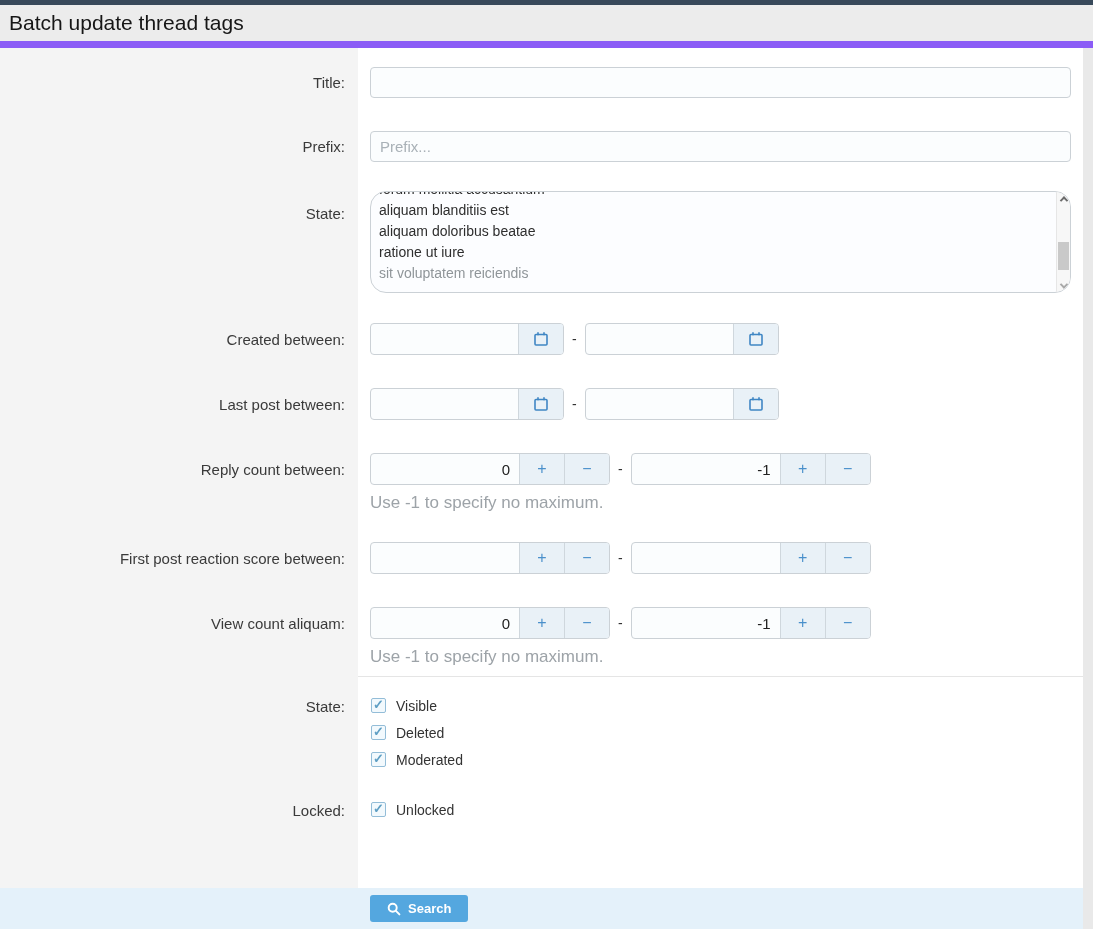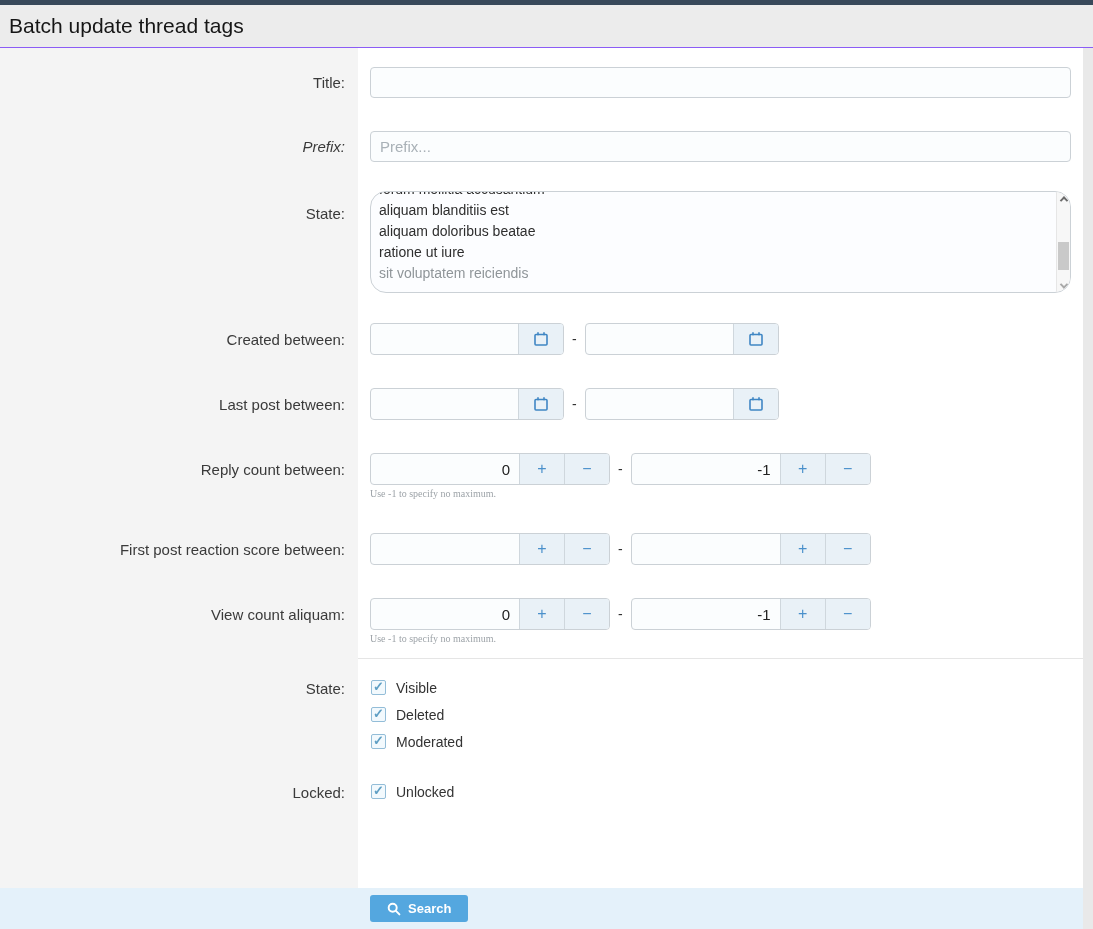--- a/index.html
+++ b/index.html
@@ -4,36 +4,36 @@
 <style>
   * { box-sizing: border-box; }
   html,body { margin:0; padding:0; }
   body {
     width:1093px; height:929px; overflow:hidden;
     background:#e9e9e9;
     font-family:"Liberation Sans", sans-serif;
   }
   .topbar { height:5px; background:#38495a; }
   .header {
-    height:43px; background:#ececec; border-bottom:1px solid #8b5cf6;
+    height:43px; background:#ececec; border-bottom:7px solid #8b5cf6;
     display:flex; align-items:center; padding-left:9px;
   }
   .page-title { font-size:21px; font-weight:400; color:#161616; margin:0; }
 
   .main { width:1083px; height:840px; display:flex; flex-direction:column; background:#fff; }
   .row { display:flex; flex:none; }
   .cell-label {
     width:358px; flex:none; background:#f4f4f4; text-align:right;
     padding-right:13px; color:#3a3a3a; font-size:15px; line-height:19px;
   }
   .cell-control { flex:1; background:#fff; padding-left:12px; padding-right:12px; }
 
   
   .r1 .cell-control { padding-top:19px; padding-bottom:33px; } .r1 .cell-label { padding-top:25px; }
-  .r2 .cell-control { padding-bottom:29px; }                   .r2 .cell-label { padding-top:6px;font-style:italic; }
+  .r2 .cell-control { padding-bottom:29px; }                   .r2 .cell-label { padding-top:6px; }
   .r3 .cell-control { padding-bottom:30px; }                   .r3 .cell-label { padding-top:13px; }
   .r4 .cell-control { padding-bottom:33px; }                   .r4 .cell-label { padding-top:6px; }
   .r5 .cell-control { padding-bottom:33px; }                   .r5 .cell-label { padding-top:7px; }
   .r6 .cell-control { padding-bottom:33px; }                   .r6 .cell-label { padding-top:7px; }
   .r7 .cell-control { padding-bottom:31px; }                   .r7 .cell-label { padding-top:7px; }
   .r8 .cell-control { padding-bottom:33px; }                   .r8 .cell-label { padding-top:7px; }
   .r9 .cell-control { padding-bottom:11px; border-bottom:1px solid #e5e5e5; } .r9 .cell-label { padding-top:7px; }
   .r10 .cell-control { padding-top:19px; padding-bottom:27px; } .r10 .cell-label { padding-top:20px; }
   .r11 { flex:1; } .r11 .cell-control { padding-top:4px; }      .r11 .cell-label { padding-top:5px; }
 
@@ -57,21 +57,21 @@
   }
   .date-group { width:194px; }
   .step-group { width:240px; }
   .num { text-align:right; }
   .group-btn {
     width:45px; flex:none; display:flex; align-items:center; justify-content:center;
     background:#e9f1f7; border:none; border-left:1px solid #cfd7dd;
     color:#4a90cb; font:16px "Liberation Sans", sans-serif; cursor:pointer; padding:0;
   }
 
-  .hint { font-size:10px; color:#9da3a8; line-height:17px;font-family:Liberation Serif, serif; }
+  .hint { margin-top:9px; font-size:17px; color:#9da3a8; line-height:17px; }
 
   .forum-select {
     height:102px; border:1px solid #cbd1d6; border-radius:16px;
     background:#fcfdff; display:flex; overflow:hidden;
   }
   .options-viewport { flex:1; overflow:hidden; padding-left:8px; }
   .option { font-size:14px; color:#2e2e2e; line-height:21px; white-space:nowrap; cursor:default; }
   .option.partial { margin-top:-13px; }
   .option.muted { color:#8f9599; }
   .scrollbar {

